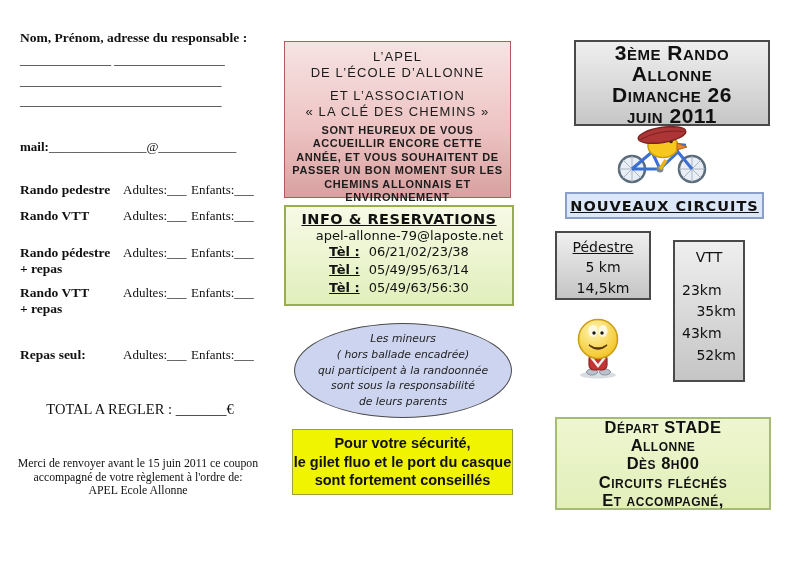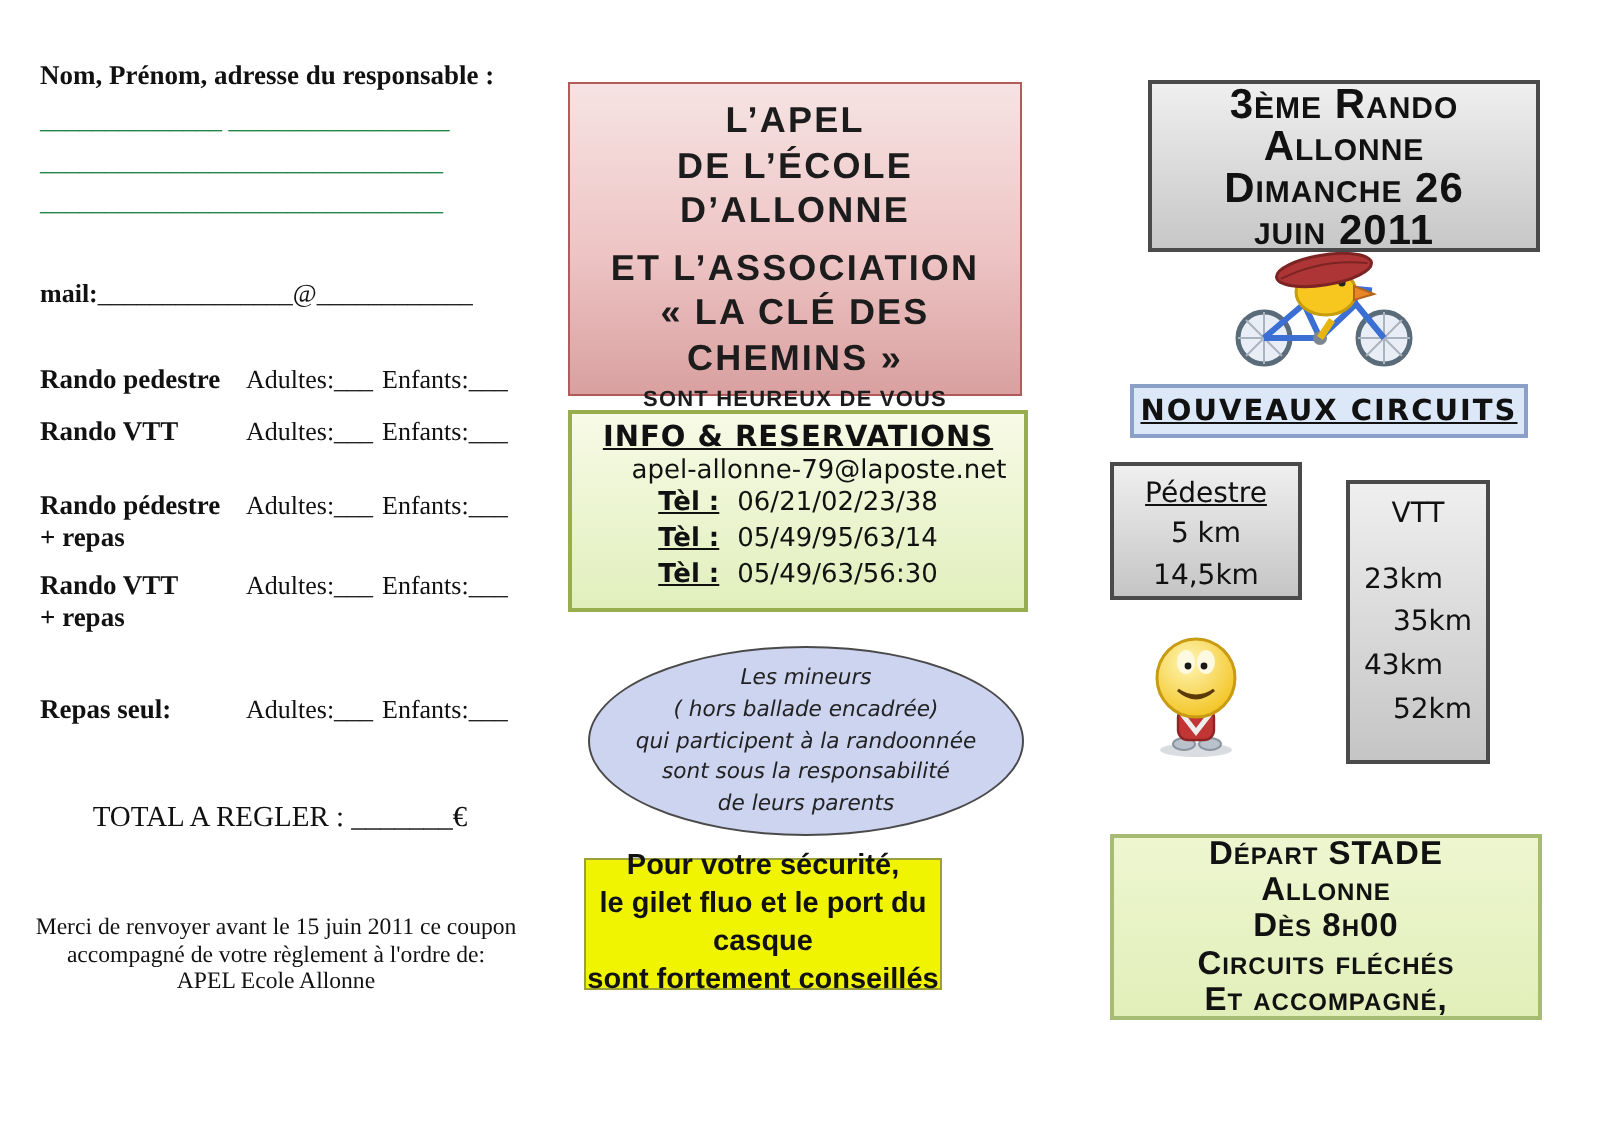--- a/index.html
+++ b/index.html
@@ -3,57 +3,57 @@
 <meta charset="utf-8">
 <style>
   html,body { margin:0; padding:0; }
   body { width:800px; height:565px; background:#ffffff; overflow:hidden;
          font-family:"Liberation Serif", serif; color:#111; }
   #page { position:relative; width:800px; height:565px; background:#fff; }
   .abs { position:absolute; }
 
   
   .form-heading { left:20px; top:30px; font-weight:bold; font-size:13.5px; }
-  .fill { font-size:13px; color:#15803d; white-space:nowrap; }
+  .fill { font-size:13px; color:#000000; white-space:nowrap; }
   .l1 { left:20px; top:52px; }
   .l2 { left:20px; top:73px; }
   .l3 { left:20px; top:93px; }
   .tel { left:20px; top:115px; font-size:13px; }
   .mail { left:20px; top:139px; font-size:13px; }
   .mail b { font-weight:bold; }
   .row { left:20px; width:248px; display:flex; font-size:13px; }
   .row-label { width:103px; font-weight:bold; font-size:13.5px; line-height:1.15; }
   .row-adultes { width:68px; }
   .row-enfants { flex:1; }
   .total { left:20px; top:401px; width:240px; text-align:center; font-size:14.5px; }
   .footer { left:3px; top:457px; width:270px; text-align:center; font-size:11.8px; line-height:1.15; }
 
   
   .intro-box { left:284px; top:41px; width:227px; height:157px;
     background:linear-gradient(180deg,#f6e3e3 0%,#eec4c4 55%,#d9a0a0 100%);
     border:1px solid #b25b5b; text-align:center;
     font-family:"Liberation Sans", sans-serif; color:#1c1c1c; box-sizing:border-box; padding-top:7px; }
-  .intro-h { font-size:18px; font-weight:bold; letter-spacing:1.1px; line-height:1.25; }
+  .intro-h { font-size:13px; font-weight:normal; letter-spacing:1.1px; line-height:1.25; }
   .intro-gap { height:6px; }
   .intro-p { font-size:11px; font-weight:bold; letter-spacing:0.6px; line-height:1.22; padding:4px 6px 0 6px; }
 
   .info-box { left:284px; top:205px; width:230px; height:101px;
     background:linear-gradient(180deg,#f7fae6,#e1efbc); border:2px solid #97ad4e;
     text-align:center; font-family:"DejaVu Sans", sans-serif; box-sizing:border-box; padding-top:4px; }
   .info-title { font-size:14.5px; font-weight:bold; text-decoration:underline; letter-spacing:0.5px; }
   .info-email { font-size:13px; margin-top:1px;padding-left:21px; }
   .phone-line { font-size:13px; line-height:1.4; }
   .phone-label { font-weight:bold; text-decoration:underline; margin-right:9px; }
 
   .minors-oval { left:294px; top:323px; width:218px; height:95px; border-radius:50%;
     background:#cdd4f0; border:1px solid #4a4a4a; display:flex; align-items:center; justify-content:center;
     text-align:center; font-family:"DejaVu Sans", sans-serif; font-style:italic;
     font-size:10.8px; line-height:1.45; color:#222; box-sizing:border-box; }
 
-  .safety-box { left:292px; top:429px; width:179px; height:66px; background:#f0f400;
+  .safety-box { left:292px; top:429px; width:221px; height:66px; background:#f0f400;
     border:1px solid #9aa03a; display:flex; align-items:center; justify-content:center;
     text-align:center; font-family:"Liberation Sans", sans-serif; font-weight:bold;
     font-size:14.5px; line-height:1.3; box-sizing:border-box; }
 
   
   .title-box { left:574px; top:40px; width:196px; height:86px;
     background:linear-gradient(180deg,#efefef,#c7c7c7); border:2px solid #4a4a4a;
     display:flex; flex-direction:column; align-items:center; 
     font-family:"Liberation Sans", sans-serif; font-weight:bold; font-variant:small-caps;
     font-size:21px; line-height:1.0; letter-spacing:0.5px; box-sizing:border-box; text-align:center; }

